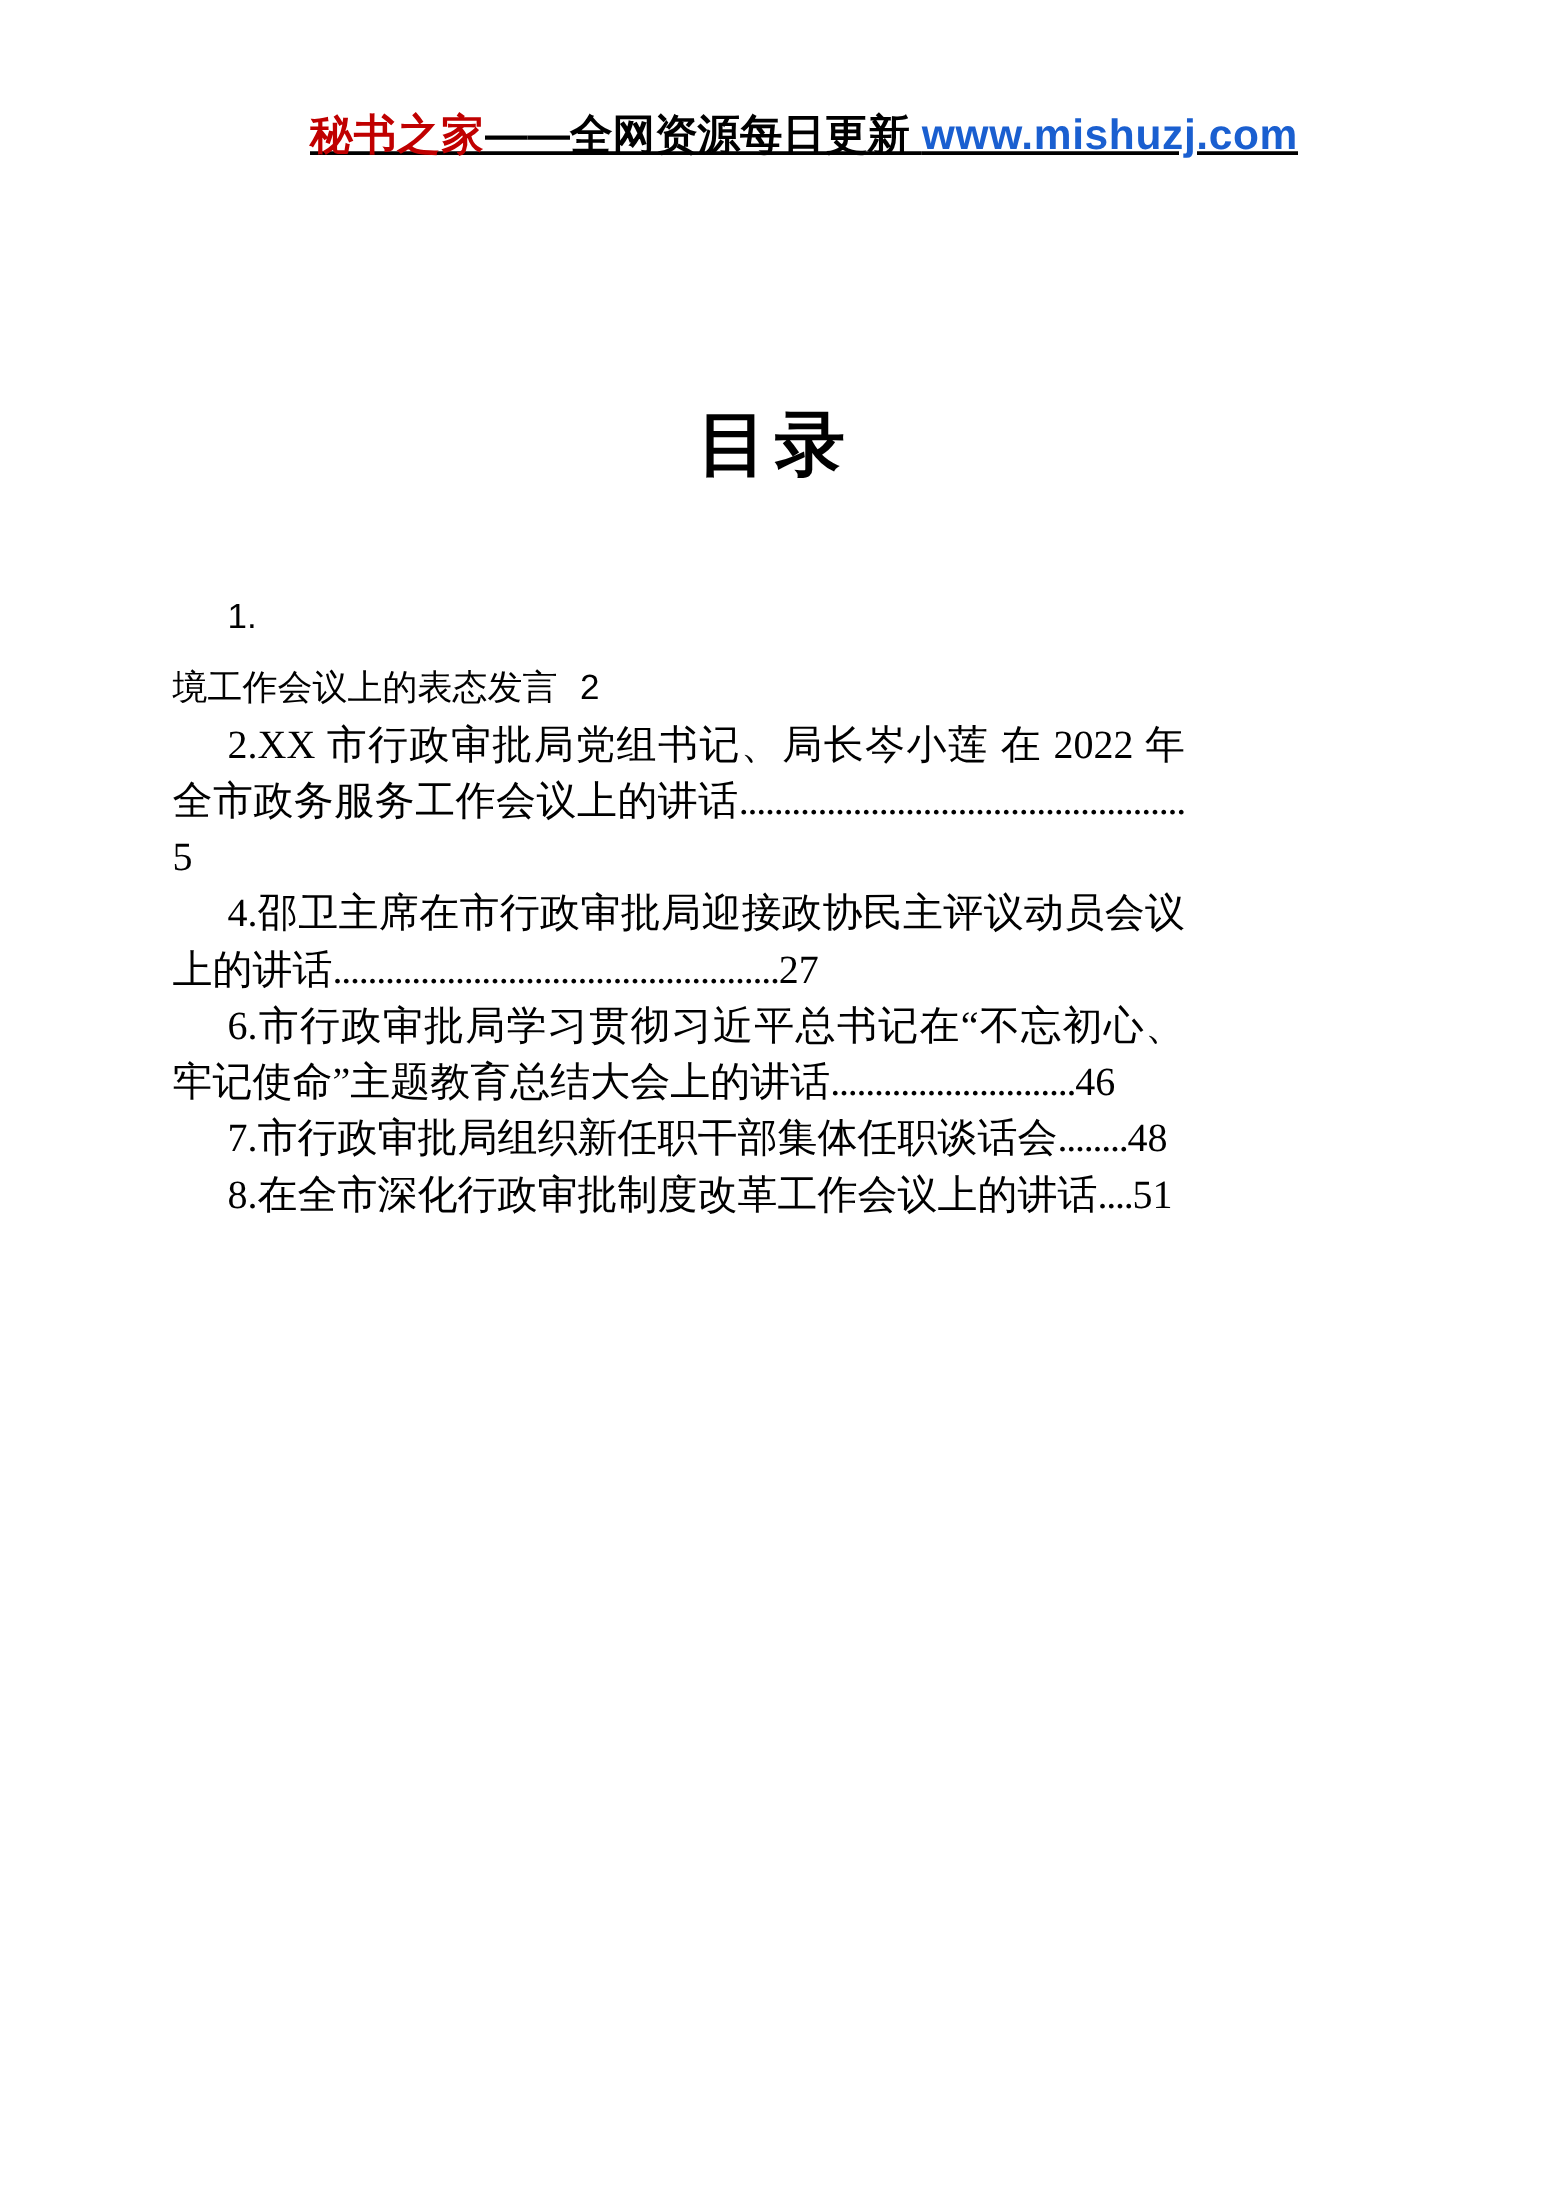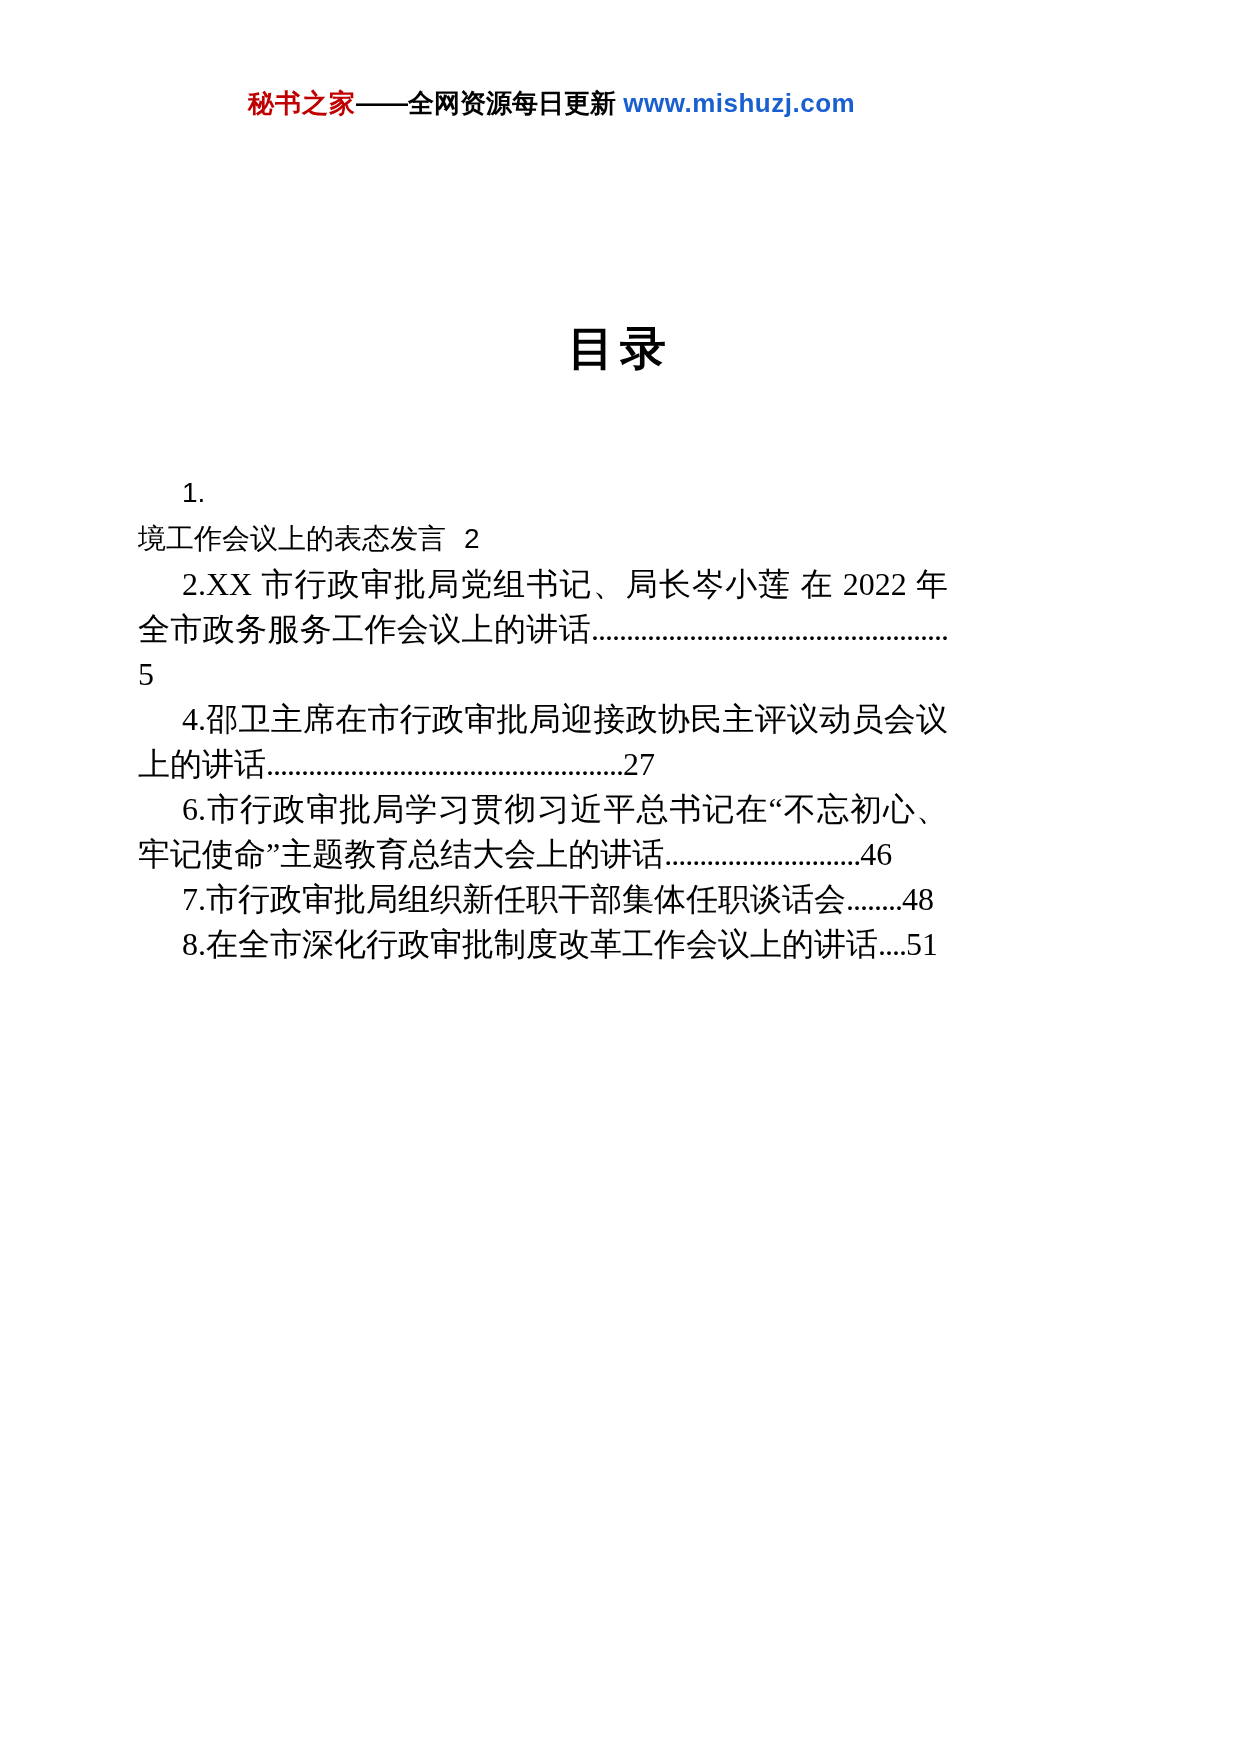--- a/index.html
+++ b/index.html
@@ -22,22 +22,23 @@
     box-sizing: border-box;
   }
 
   
   .banner {
     position: absolute;
     left: 248px;
     top: 88px;
     white-space: nowrap;
     font-family: "Liberation Sans", sans-serif;
-    font-size: 26px;
+    font-size: 34px;
     line-height: 1.2;
+    text-decoration: underline;
   }
   .banner .brand {
     color: #c00000;
     font-weight: bold;
     letter-spacing: 1px;
   }
   .banner .tagline {
     color: #000000;
     font-weight: bold;
   }
@@ -48,21 +49,21 @@
   }
 
   
   .doc-title {
     position: absolute;
     left: 0;
     right: 0;
     top: 318px;
     text-align: center;
     font-family: "Liberation Sans", sans-serif;
-    font-size: 46px;
+    font-size: 56px;
     font-weight: bold;
     letter-spacing: 6px;
   }
 
   
   .toc {
     position: absolute;
     left: 138px;
     top: 470px;
     width: 810px;
@@ -112,21 +113,21 @@
   <div class="banner">
     <span class="brand">秘书之家</span><span class="tagline">——全网资源每日更新</span> <span class="url">www.mishuzj.com</span>
   </div>
 
   <div class="doc-title">目录</div>
 
   <div class="toc">
 
     <div class="toc-entry first">
       <span class="num-line"><span class="num">1.</span></span>
-      <span class="body-line" style="text-indent:0;">
+      <span class="body-line" style="text-indent:0;margin-top:11px;">
         <span>境工作会议上的表态发言</span><span class="pg">2</span>
       </span>
     </div>
 
     <div class="toc-entry">
       <span class="num">2.</span><span>XX 市行政审批局党组书记、局长岑小莲 在 2022 年全市政务服务工作会议上的讲话</span><span class="leader">...................................................</span><span class="pg">5</span>
     </div>
 
 
     <div class="toc-entry">

